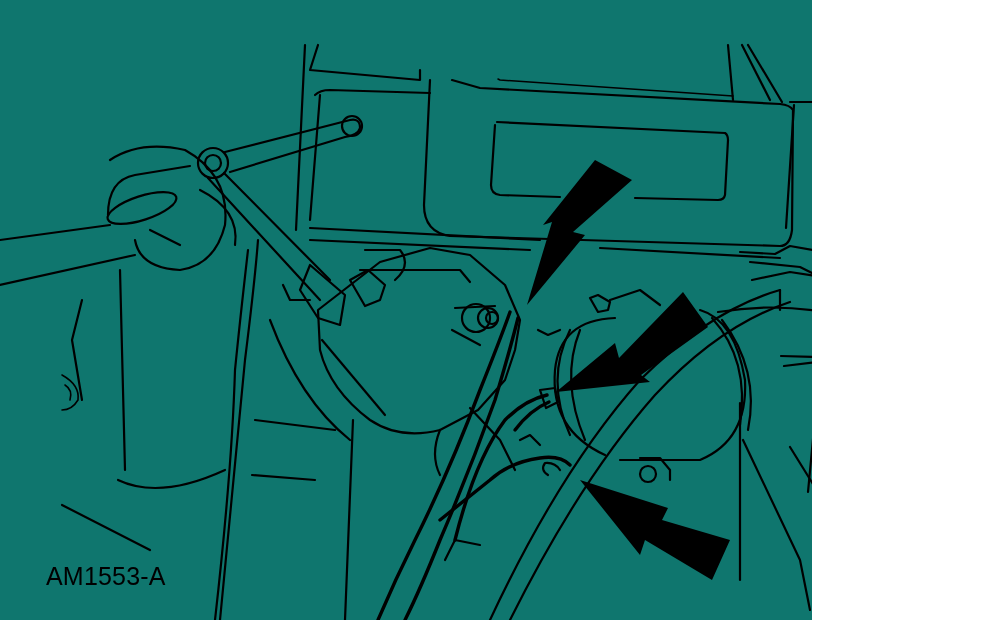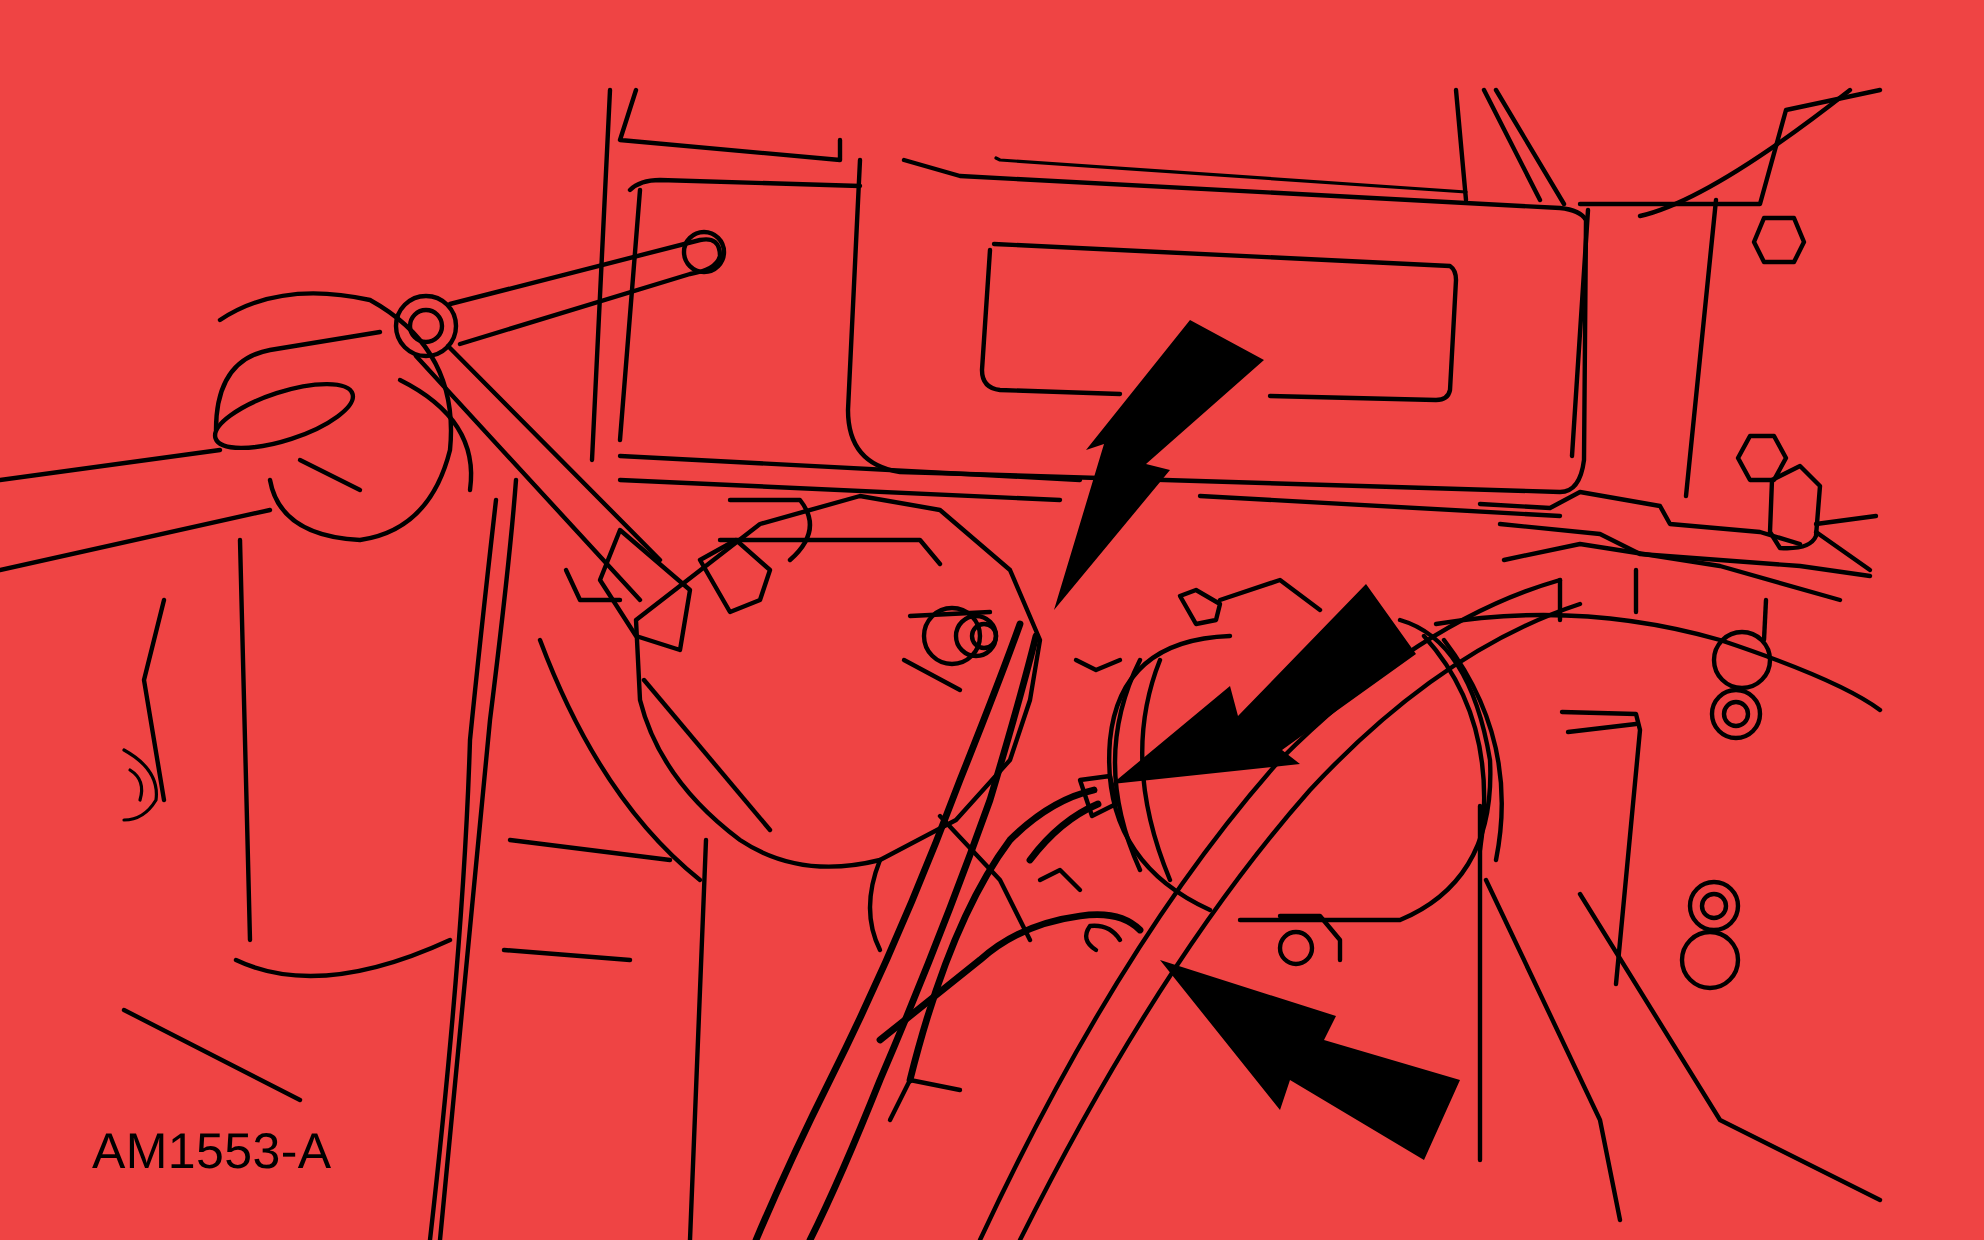--- a/index.html
+++ b/index.html
@@ -1,16 +1,16 @@
 <!DOCTYPE html>
 <html><head>
 <meta charset="utf-8">
 <style>
   html, body { margin:0; padding:0; background:#ffffff; }
-  #stage { position:relative; width:992px; height:620px; background:#ef4444; overflow:hidden; }
+  #stage { position:relative; width:812px; height:620px; background:#0f766e; overflow:hidden; }
   svg#art { position:absolute; left:0; top:0; }
   .ln { fill:none; stroke:#000; stroke-width:2.2; stroke-linecap:round; stroke-linejoin:round; }
   .lt { fill:none; stroke:#000; stroke-width:1.6; stroke-linecap:round; stroke-linejoin:round; }
   .wire { fill:none; stroke:#000; stroke-width:3.4; stroke-linecap:round; }
   .arrow { fill:#000; stroke:none; }
   #fig-label { position:absolute; left:46px; top:562px; font-family:"Liberation Sans", sans-serif; font-size:25px; font-weight:normal; color:#000; letter-spacing:0.2px; }
 </style>
 </head>
 <body>
 

